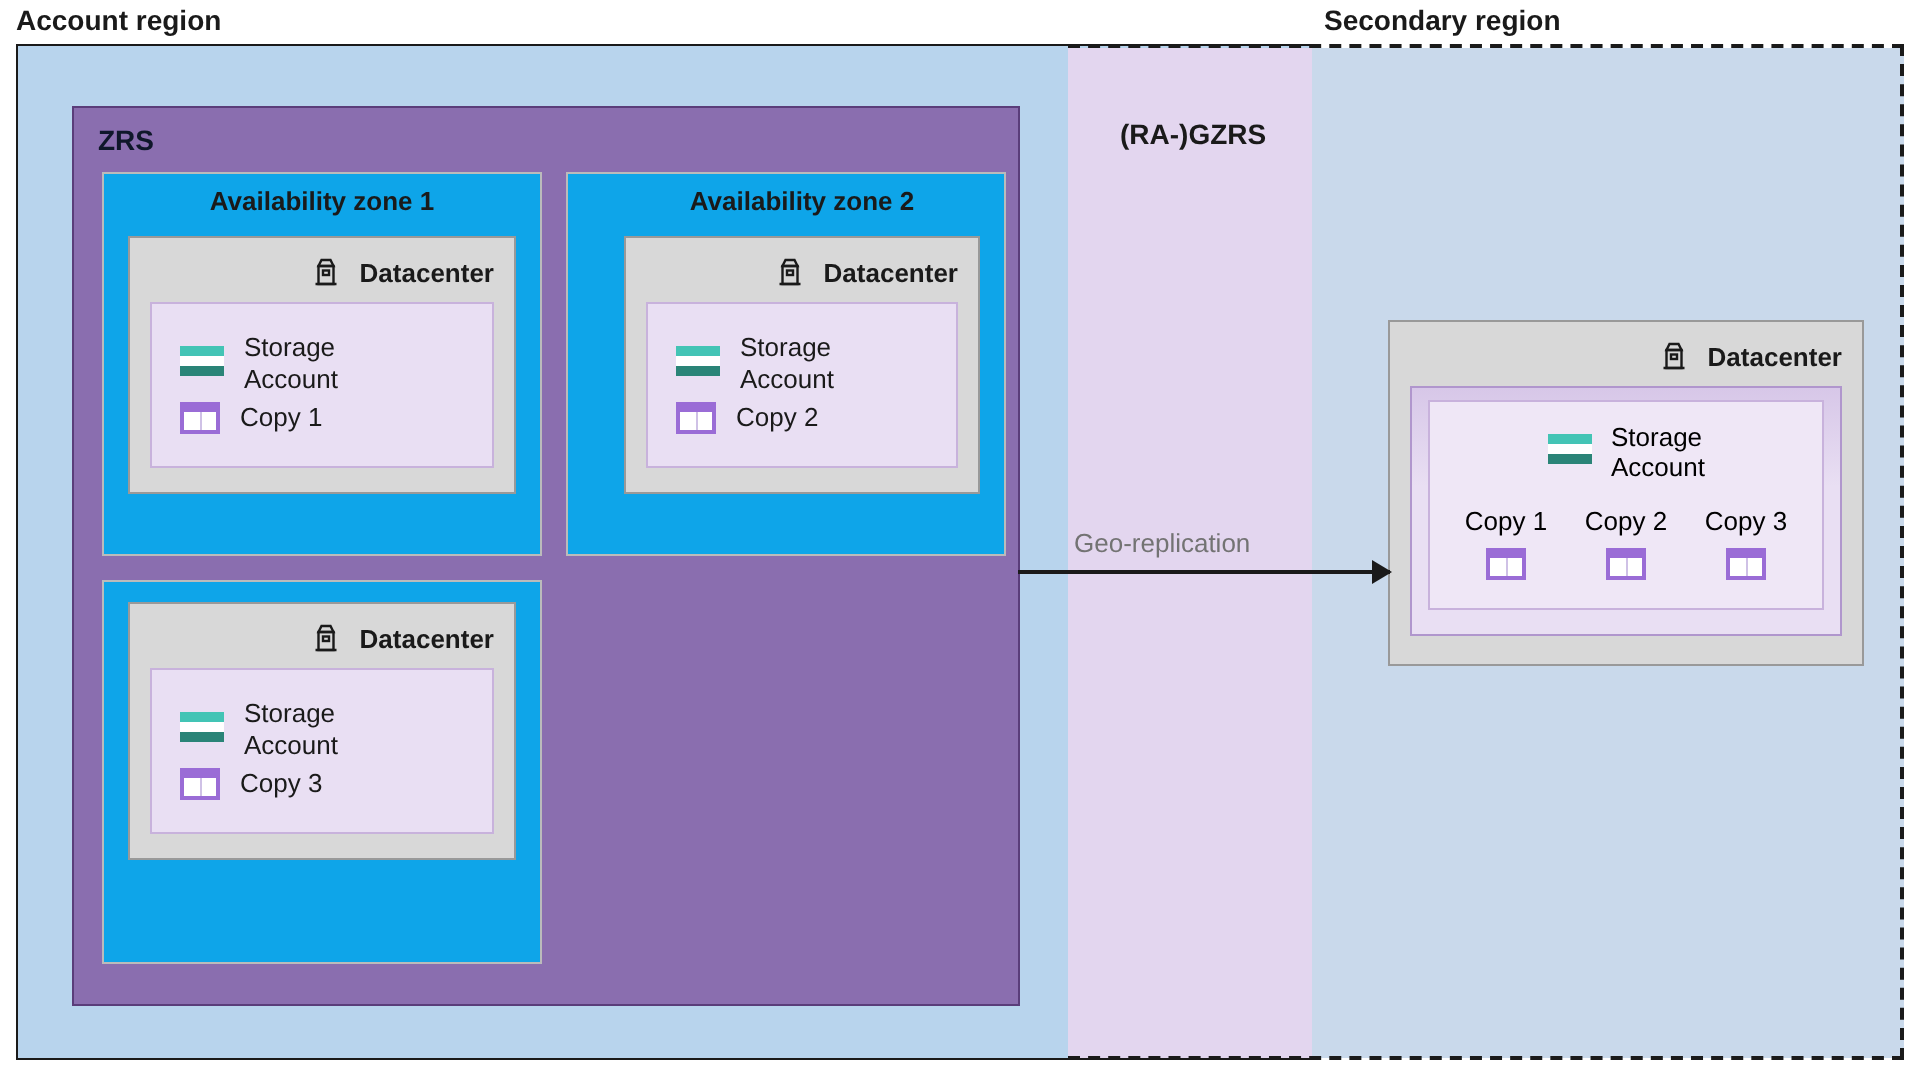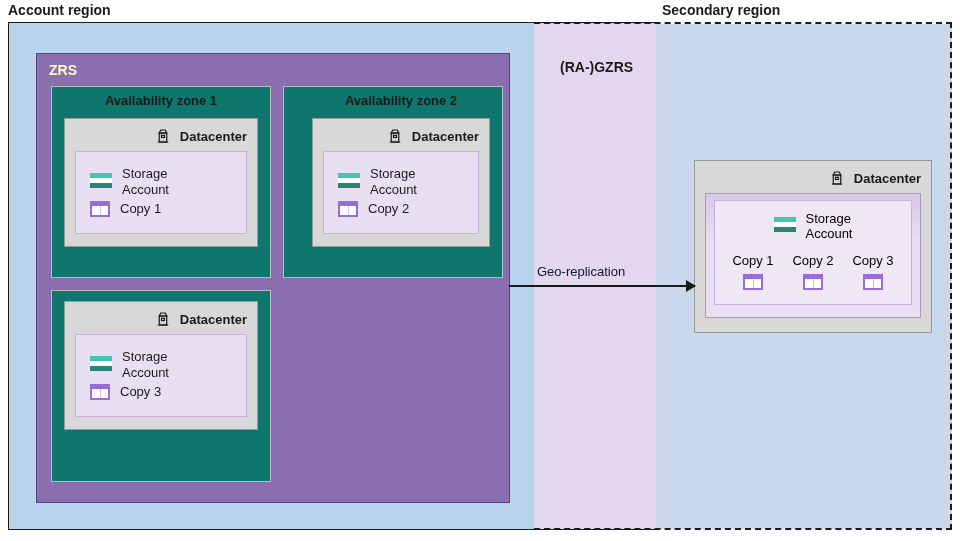--- a/index.html
+++ b/index.html
@@ -35,27 +35,27 @@
     background: #8a6eaf;
     border: 1px solid #5a3d7a;
     padding-top: 10px;
   }
   .zrs-label {
     position: absolute;
     left: 12px;
     top: 8px;
     font-size: 14px;
     font-weight: 700;
-    color: #fef9c3;
+    color: #0f172a;
   }
   .az-box {
     position: absolute;
     width: 220px;
     height: 192px;
-    background: #0f766e;
+    background: #0ea5e9;
     border: 1px solid #bbb;
   }
   .az1 { left: 14px; top: 32px; }
   .az2 { left: 246px; top: 32px; padding-left: 16px; }
   .az3 { left: 14px; top: 236px; }
   .az-title {
     text-align: center;
     font-size: 13px;
     font-weight: 700;
     margin-top: 6px;
@@ -195,21 +195,21 @@
     position:absolute; right:-1px; top:-5px;
     border-left:10px solid #1a1a1a;
     border-top:6px solid transparent;
     border-bottom:6px solid transparent;
   }
   .geo-label {
     position:absolute;
     left: 537px;
     top: 264px;
     font-size:13px;
-    color:#0f172a;
+    color:#737373;
   }
 </style>
 </head>
 <body>
 
 <div class="region-label" style="left:8px; top:2px;">Account region</div>
 <div class="region-label" style="left:662px; top:2px;">Secondary region</div>
 
 <div class="primary-region">
   <div class="zrs-panel">

